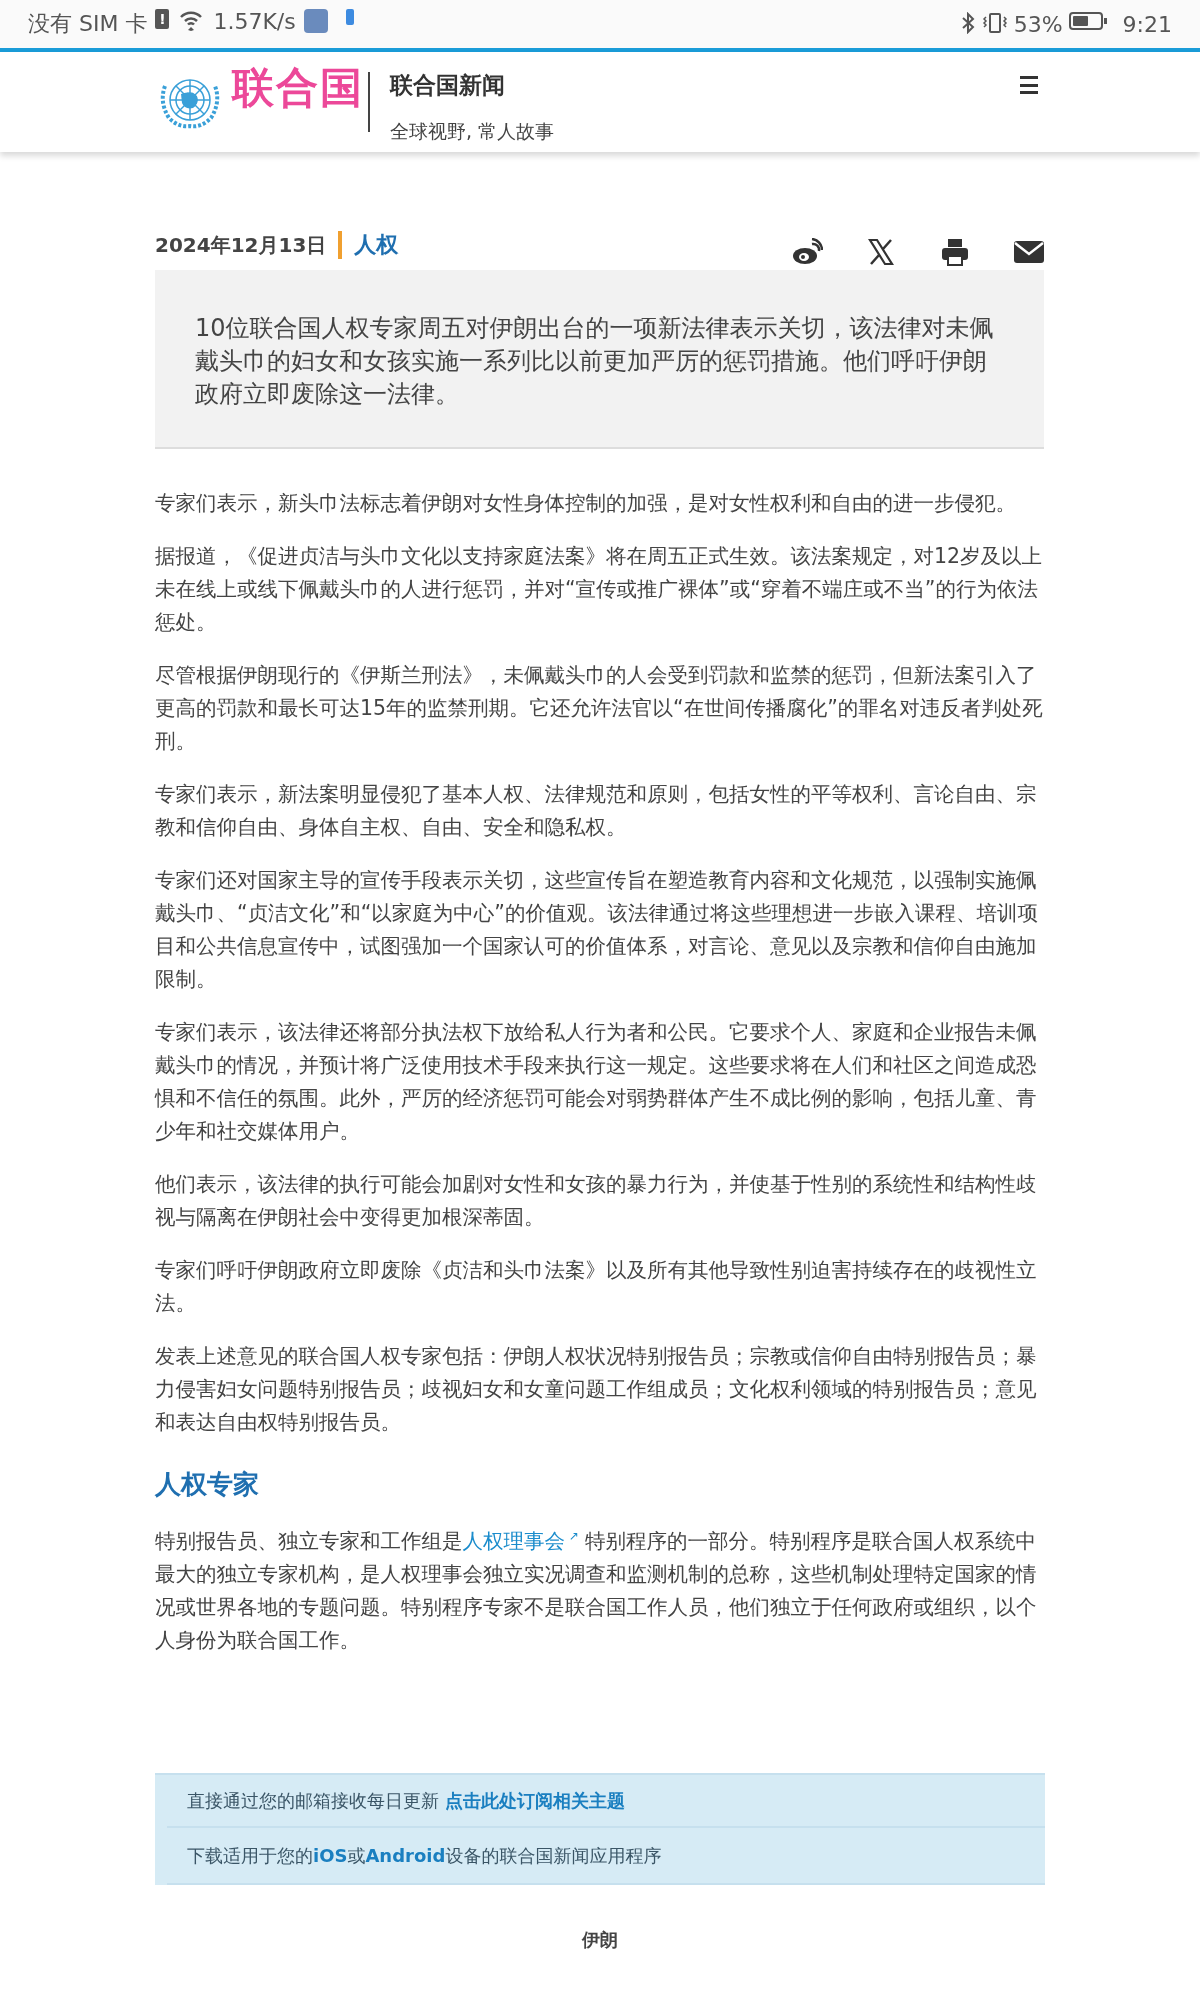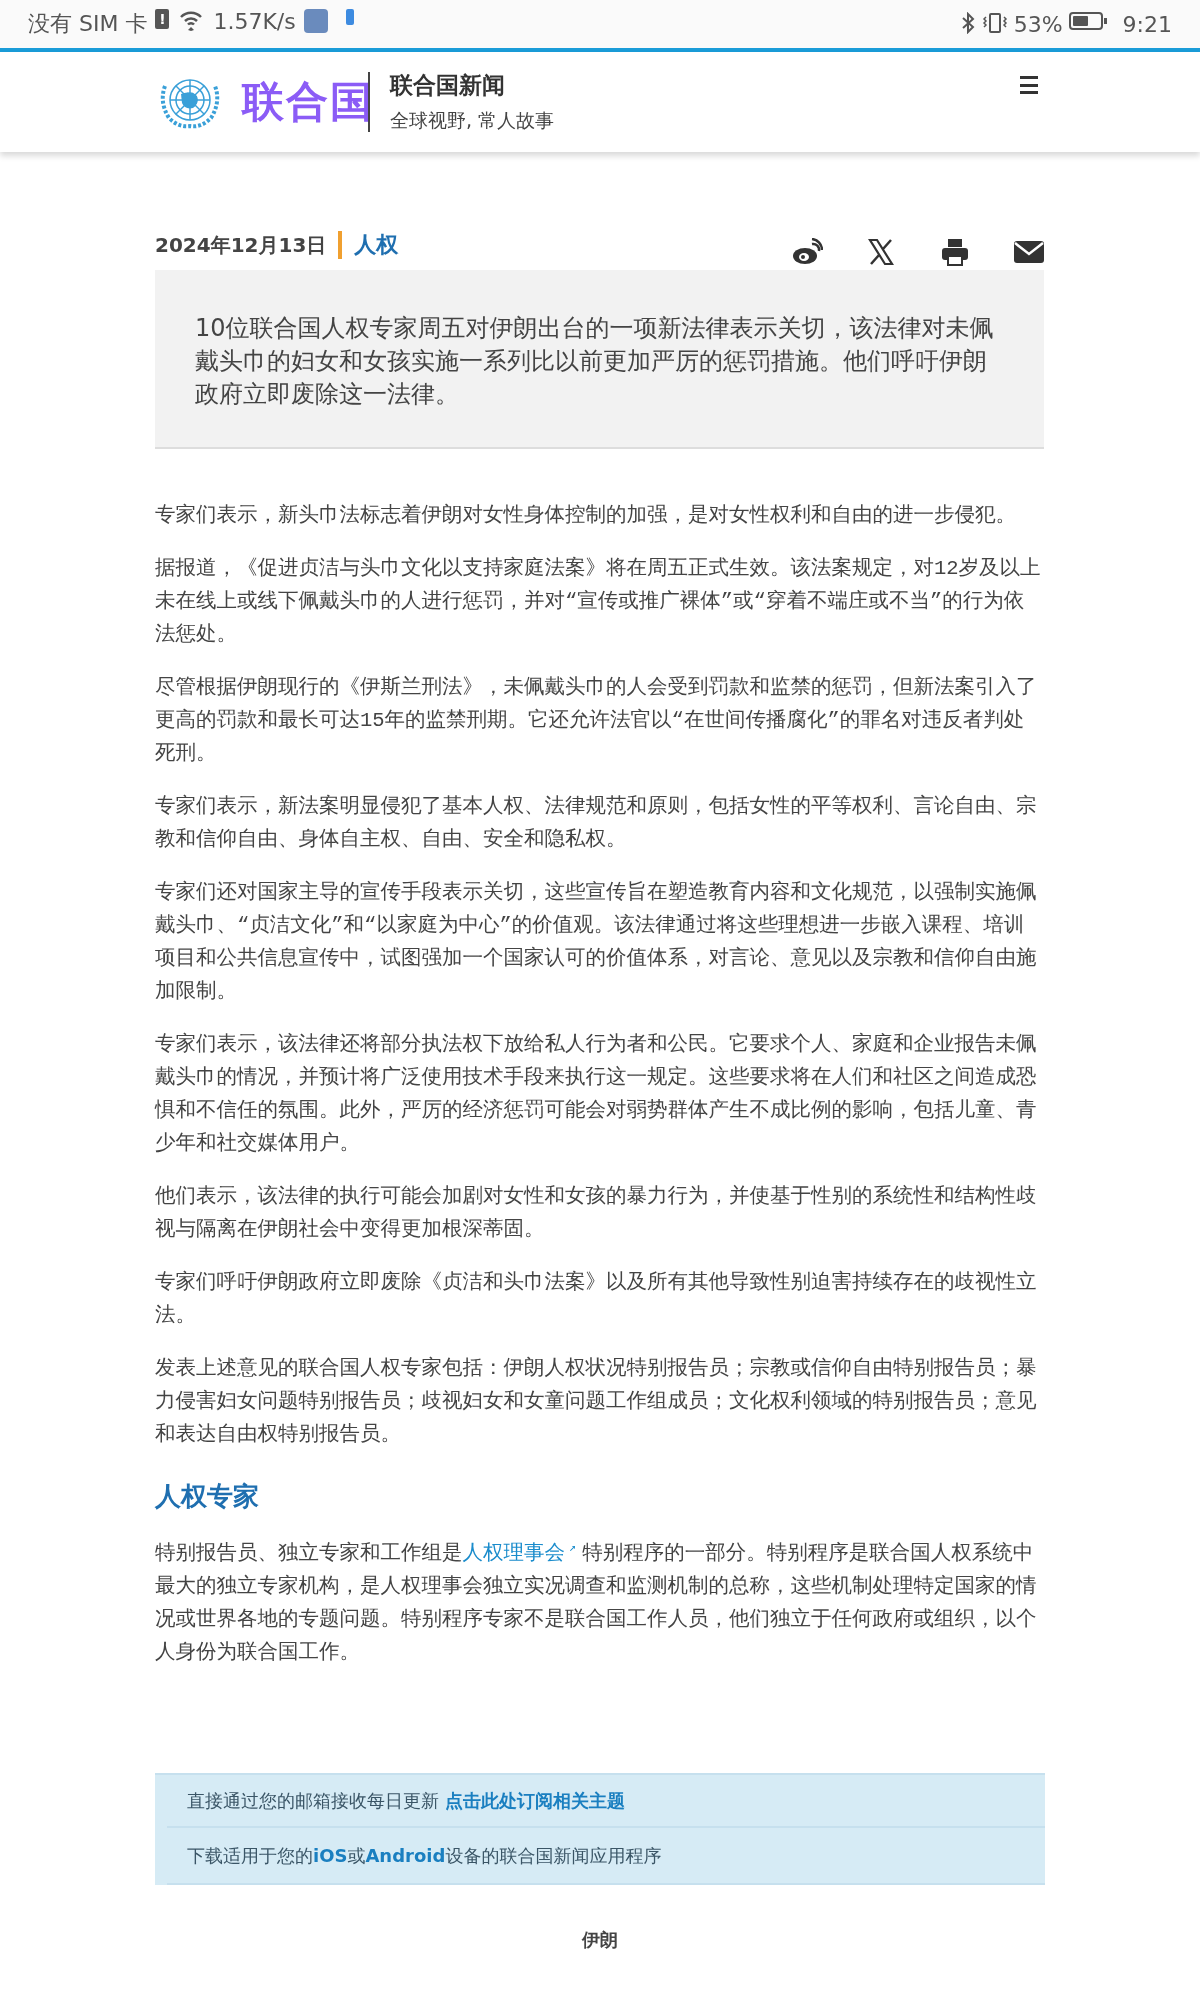--- a/index.html
+++ b/index.html
@@ -27,24 +27,24 @@
   .battery::before { content: ""; position: absolute; left: 2px; top: 2px; bottom: 2px; width: 53%; background: #555; border-radius: 1px; }
   .battery::after { content: ""; position: absolute; right: -6px; top: 4px; width: 3px; height: 6px; background: #555; }
   .blue-rule { position: absolute; left: 0; top: 48px; width: 1200px; height: 4px; background: #1a9cd8; }
 
   
   .site-header {
     position: absolute; left: 0; top: 52px; width: 1200px; height: 100px;
     background: #fff; box-shadow: 0 4px 6px rgba(0,0,0,0.15);
   }
   .logo { position: absolute; left: 155px; top: 20px; width: 70px; height: 60px; }
-  .brand { position: absolute; left: 232px; top: 22px; font-size: 42px; font-weight: bold; color: #8b5cf6; letter-spacing: 2px; line-height: 56px; margin-left: 10px; }
+  .brand { position: absolute; left: 232px; top: 8px; font-size: 42px; font-weight: bold; color: #ec4899; letter-spacing: 2px; line-height: 56px; }
   .hdr-divider { position: absolute; left: 368px; top: 20px; width: 2px; height: 60px; background: #444; }
   .news-title { position: absolute; left: 390px; top: 18px; font-size: 23px; font-weight: bold; color: #333; }
-  .news-tagline { position: absolute; left: 390px; top: 56px; font-size: 19px; color: #444; }
+  .news-tagline { position: absolute; left: 390px; top: 67px; font-size: 19px; color: #444; }
   .menu-btn { position: absolute; left: 1020px; top: 24px; width: 18px; height: 18px; display: flex; flex-direction: column; justify-content: space-between; padding: 0; cursor: pointer; }
   .menu-btn span { display: block; height: 3px; background: #333; }
 
   
   .meta { position: absolute; left: 155px; top: 230px; display: flex; align-items: center; }
   .date { font-size: 20px; font-weight: bold; color: #444; }
   .cat-bar { width: 4px; height: 28px; background: #f0a030; margin: 0 12px; }
   .category { font-size: 22px; font-weight: bold; color: #1f6fb0; text-decoration: none; }
   .share { position: absolute; top: 234px; left: 770px; display: flex; gap: 0; }
   .share-btn { width: 74px; height: 40px; display: flex; align-items: center; justify-content: center; cursor: pointer; }
@@ -53,21 +53,21 @@
   
   .summary {
     position: absolute; left: 155px; top: 270px; width: 889px; height: 179px;
     background: #f2f2f2; border-bottom: 2px solid #ddd; box-sizing: border-box;
     padding: 42px 40px 0 40px;
   }
   .summary p { margin: 0; font-size: 24px; line-height: 33px; color: #444; }
 
   
   .article { position: absolute; left: 155px; top: 487px; width: 889px; }
-  .article p { margin: 12px 0 20px 0; font-size: 20.5px; line-height: 33px; color: #444; font-family: Liberation Mono, monospace; }
+  .article p { margin: 0 0 20px 0; font-size: 20.5px; line-height: 33px; color: #444; }
   .article h2 { margin: 28px 0 18px 0; font-size: 26px; font-weight: bold; color: #1f6fb0; }
   .article a { color: #1a8ccc; text-decoration: none; }
   .ext-icon { display: inline-block; font-size: 12px; color: #1a8ccc; vertical-align: super; margin: 0 6px 0 4px; }
 
   
   .subscribe {
     position: absolute; left: 155px; top: 1773px; width: 890px;
     background: #d6ebf5; border-top: 2px solid #c6e0ee;
   }
   .sub-row { height: 53px; display: flex; align-items: center; padding-left: 20px; font-size: 18px; color: #3a5566; border-bottom: 2px solid #c6e0ee; box-sizing: border-box; margin-left: 12px; }

